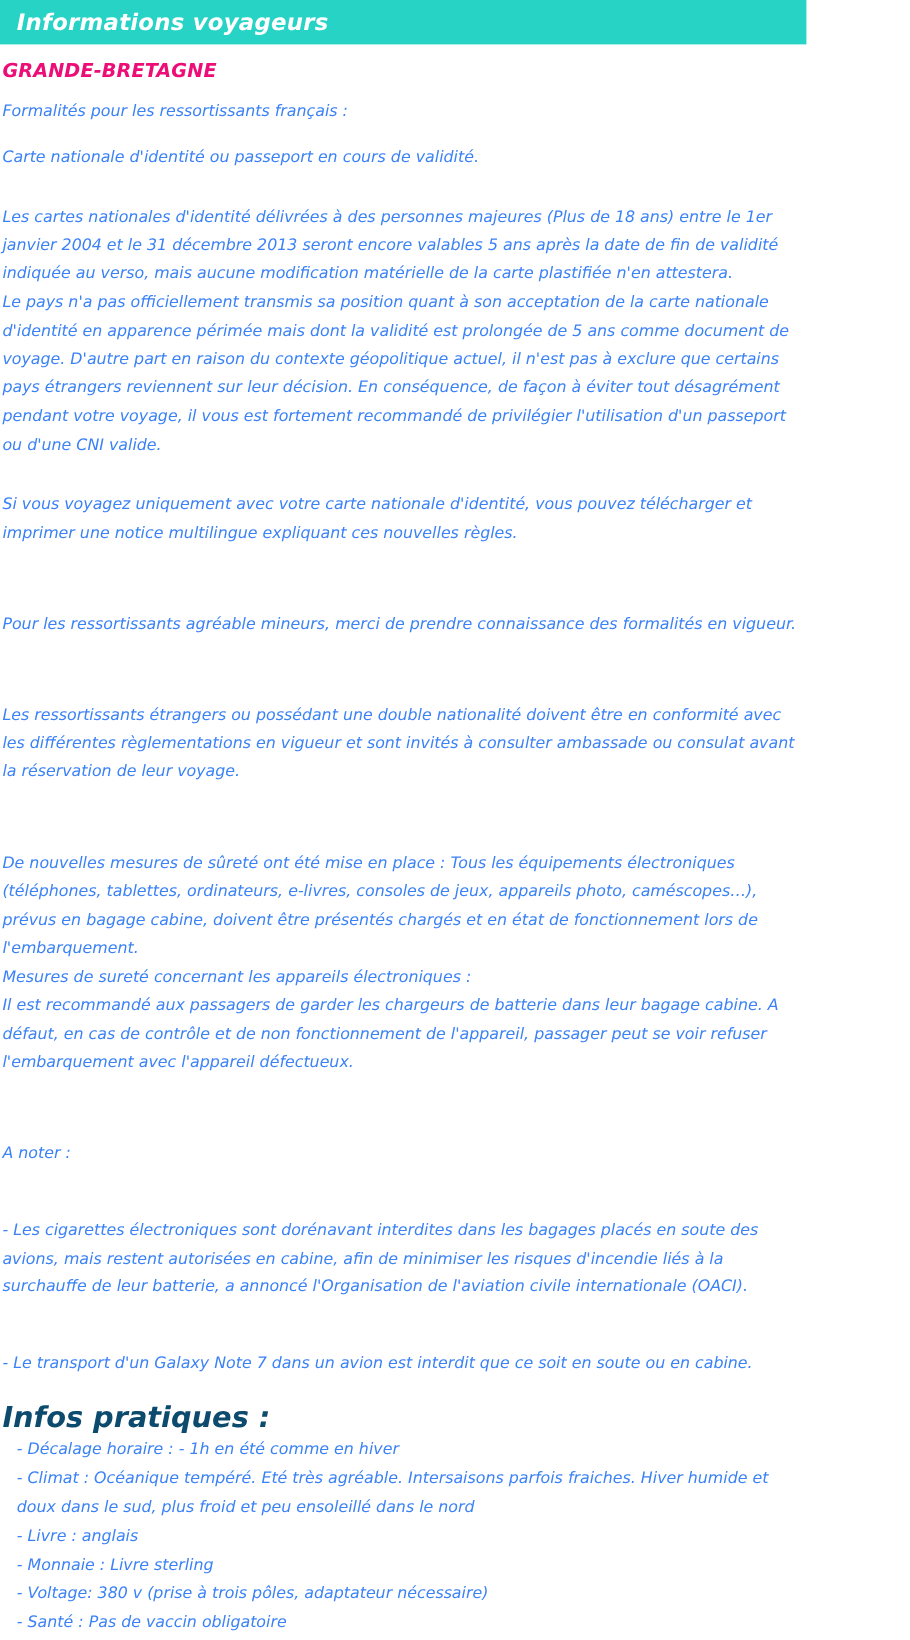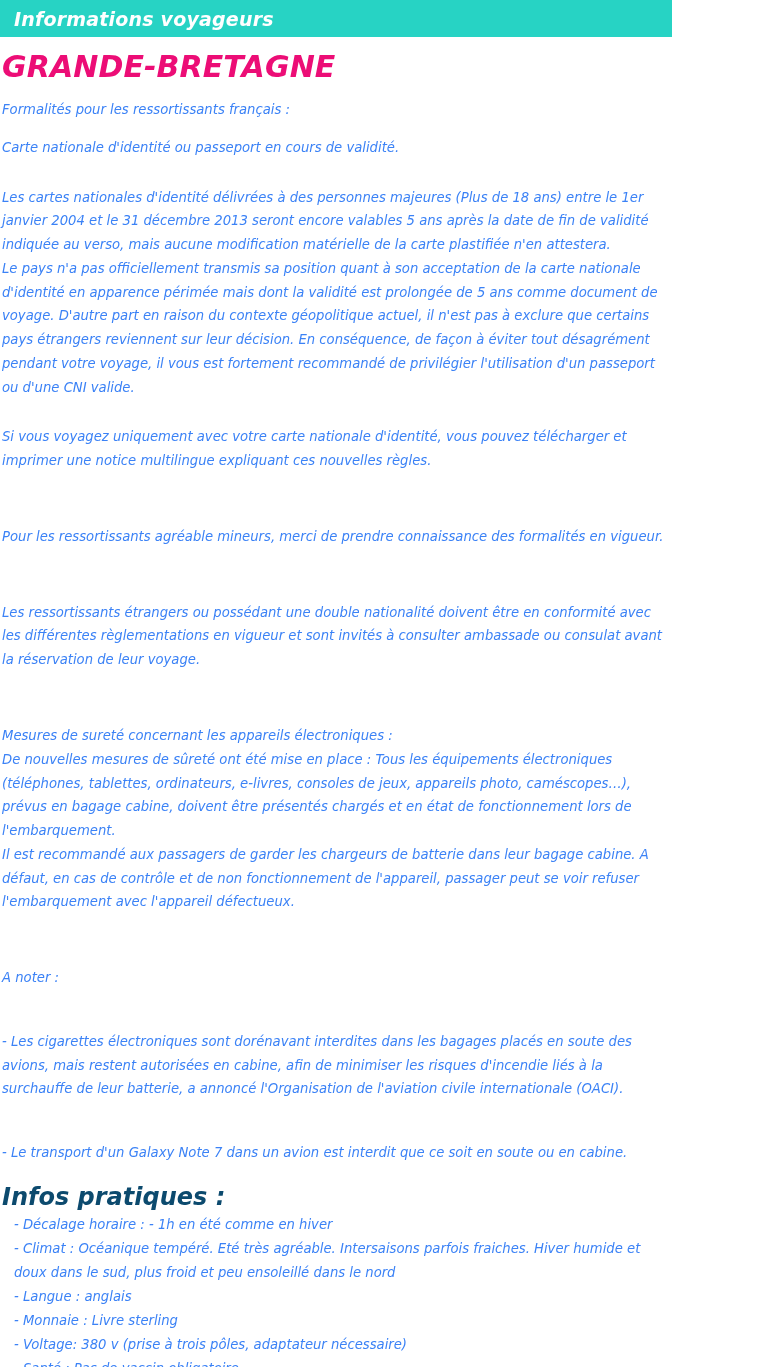--- a/index.html
+++ b/index.html
@@ -31,21 +31,21 @@
     font-size: 19px;
     color: #ffffff;
     letter-spacing: 0.2px;
   }
   .content {
     padding: 0 2px 14px 2px;
   }
   h1.country {
     font-style: italic;
     font-weight: bold;
-    font-size: 30px;
+    font-size: 16px;
     color: #ec0d76;
     margin: 12px 0 0 0;
     letter-spacing: 0.1px;
   }
   h2.section {
     font-style: italic;
     font-weight: bold;
     font-size: 24px;
     color: #0c4a6e;
     margin: 18px 0 2px 0;
@@ -90,38 +90,38 @@
     <div class="gap-md"></div>
     <p class="para">Si vous voyagez uniquement avec votre carte nationale d'identité, vous pouvez télécharger et imprimer une notice multilingue expliquant ces nouvelles règles.</p>
 
     <div class="gap-xl"></div>
     <p class="para">Pour les ressortissants agréable mineurs, merci de prendre connaissance des formalités en vigueur.</p>
 
     <div class="gap-xl"></div>
     <p class="para">Les ressortissants étrangers ou possédant une double nationalité doivent être en conformité avec les différentes règlementations en vigueur et sont invités à consulter ambassade ou consulat avant la réservation de leur voyage.</p>
 
     <div class="gap-xl"></div>
+    <p class="para">De nouvelles mesures de sûreté ont été mise en place : Tous les équipements électroniques (téléphones, tablettes, ordinateurs, e-livres, consoles de jeux, appareils photo, caméscopes…), prévus en bagage cabine, doivent être présentés chargés et en état de fonctionnement lors de l'embarquement.</p>
     <p class="para"> Mesures de sureté concernant les appareils électroniques :</p>
-    <p class="para">De nouvelles mesures de sûreté ont été mise en place : Tous les équipements électroniques (téléphones, tablettes, ordinateurs, e-livres, consoles de jeux, appareils photo, caméscopes…), prévus en bagage cabine, doivent être présentés chargés et en état de fonctionnement lors de l'embarquement.</p>
     <p class="para">Il est recommandé aux passagers de garder les chargeurs de batterie dans leur bagage cabine. A défaut, en cas de contrôle et de non fonctionnement de l'appareil, passager peut se voir refuser l'embarquement avec l'appareil défectueux.</p>
 
     <div class="gap-xl"></div>
     <p class="para">A noter :</p>
 
     <div class="gap-lg"></div>
     <p class="para">- Les cigarettes électroniques sont dorénavant interdites dans les bagages placés en soute des avions, mais restent autorisées en cabine, afin de minimiser les risques d'incendie liés à la surchauffe de leur batterie, a annoncé l'Organisation de l'aviation civile internationale (OACI).</p>
 
     <div class="gap-lg"></div>
     <p class="para">- Le transport d'un Galaxy Note 7 dans un avion est interdit que ce soit en soute ou en cabine.</p>
 
     <h2 class="section">Infos pratiques :</h2>
 
     <div class="list">
       <p class="para">- Décalage horaire : - 1h en été comme en hiver</p>
       <p class="para">- Climat : Océanique tempéré. Eté très agréable. Intersaisons parfois fraiches. Hiver humide et doux dans le sud, plus froid et peu ensoleillé dans le nord</p>
-      <p class="para">- Langue : anglais</p>
+      <p class="para">- Livre : anglais</p>
       <p class="para">- Monnaie : Livre sterling</p>
       <p class="para">- Voltage: 380 v (prise à trois pôles, adaptateur nécessaire)</p>
       <p class="para">- Santé : Pas de vaccin obligatoire</p>
     </div>
 
   </div>
 </div>
 
 </body></html>

